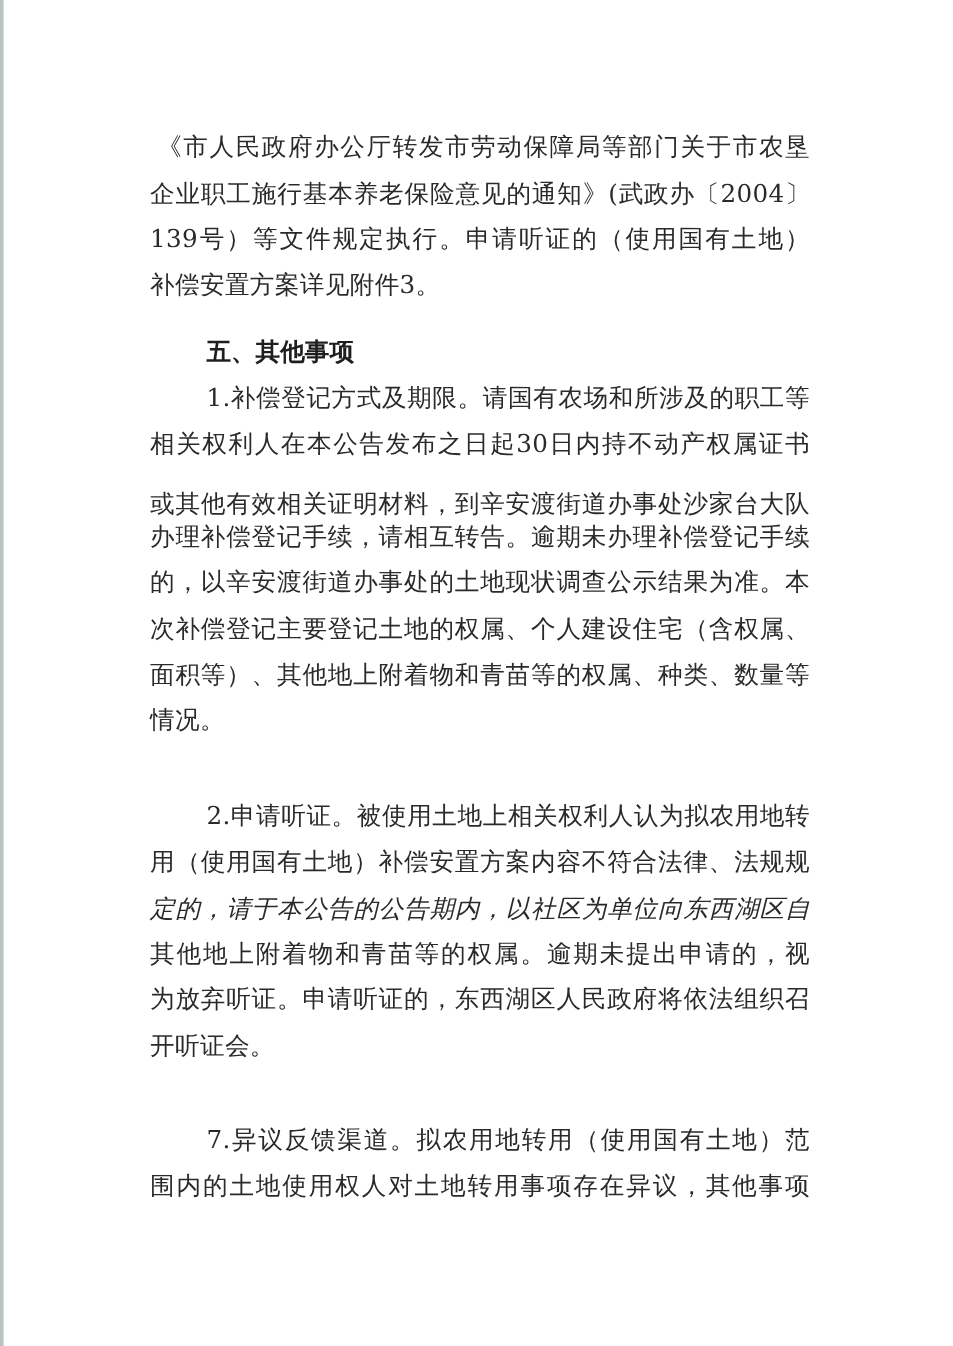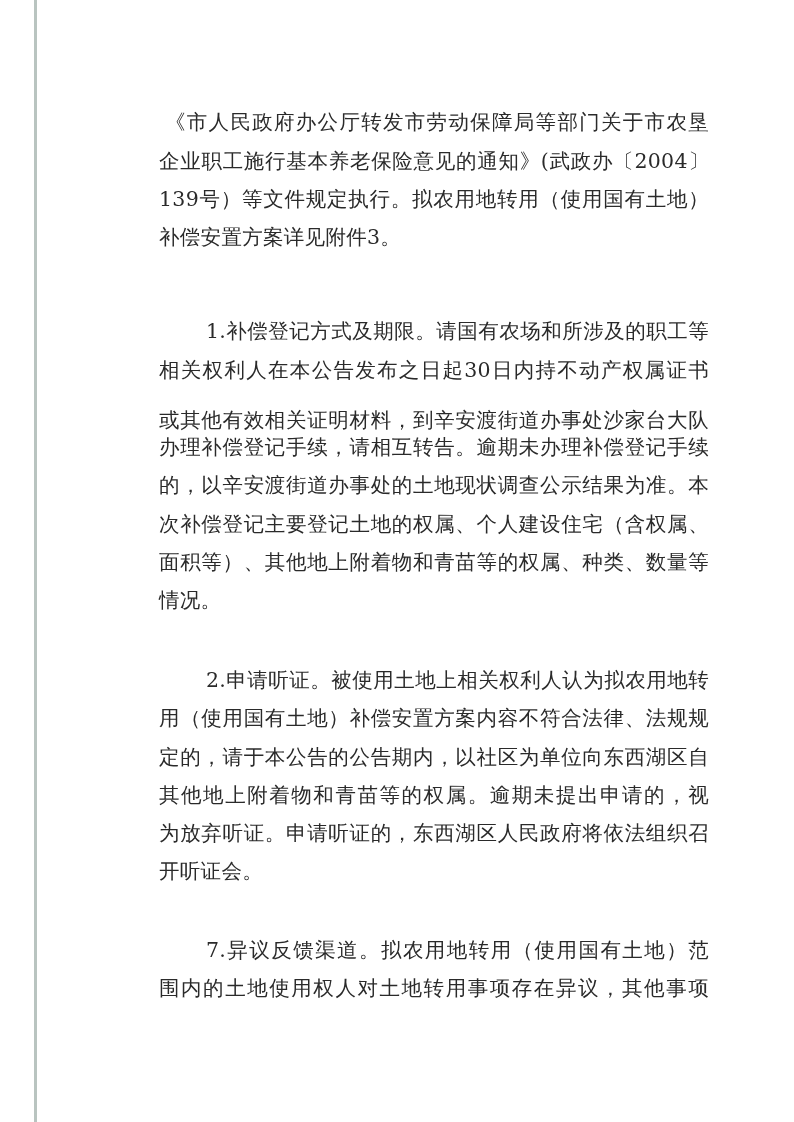--- a/index.html
+++ b/index.html
@@ -2,21 +2,21 @@
 <html><head>
 <meta charset="utf-8">
 <style>
   html, body { margin:0; padding:0; }
   body {
     width:794px; height:1122px; background:#ffffff; position:relative; overflow:hidden;
     font-family: "DejaVu Serif", "Liberation Serif", serif;
     color:#2a2a2a;
   }
   .edge { position:absolute; left:0; top:0; width:3px; height:1122px; background:#b9c4c0; }
-  .page { position:absolute; left:0; top:0; width:680px; height:1122px;margin-left:34px; }
+  .page { position:absolute; left:0; top:0; width:680px; height:1122px; }
   .line {
     position:absolute; left:125px; width:550px; height:30px;
     font-size:20.5px; line-height:30px; white-space:nowrap;
     text-align:justify; text-align-last:justify; letter-spacing:0.3px;
   }
   .line.last { text-align-last:left; }
   .indent { left:172px; width:503px; }
   .heading {
     position:absolute; left:172px; height:30px; font-size:20.5px; line-height:30px;
     font-family:"DejaVu Sans", "Liberation Sans", sans-serif; font-weight:bold; color:#1e1e1e;
@@ -24,40 +24,41 @@
 </style>
 </head>
 <body>
 
 <div class="page">
   <div class="edge"></div>
 
   <div>
     <div class="line" style="top:107px;left:131px;width:544px;">《市人民政府办公厅转发市劳动保障局等部门关于市农垦</div>
     <div class="line" style="top:146px;">企业职工施行基本养老保险意见的通知》(武政办〔2004〕</div>
-    <div class="line" style="top:184px;">139号）等文件规定执行。拟农用地转用（使用国有土地）</div>
+    <div class="line" style="top:184px;">139号）等文件规定执行。申请听证的（使用国有土地）</div>
     <div class="line last" style="top:222px;">补偿安置方案详见附件3。</div>
   </div>
 
+  <div class="heading" style="top:278px;">五、其他事项</div>
 
   <div>
     <div class="line indent" style="top:316px;">1.补偿登记方式及期限。请国有农场和所涉及的职工等</div>
     <div class="line" style="top:355px;">相关权利人在本公告发布之日起30日内持不动产权属证书</div>
     <div class="line" style="top:405px;">或其他有效相关证明材料，到辛安渡街道办事处沙家台大队</div>
     <div class="line" style="top:432px;">办理补偿登记手续，请相互转告。逾期未办理补偿登记手续</div>
     <div class="line" style="top:470px;">的，以辛安渡街道办事处的土地现状调查公示结果为准。本</div>
     <div class="line" style="top:509px;">次补偿登记主要登记土地的权属、个人建设住宅（含权属、</div>
     <div class="line" style="top:547px;">面积等）、其他地上附着物和青苗等的权属、种类、数量等</div>
     <div class="line last" style="top:585px;">情况。</div>
   </div>
 
   <div>
     <div class="line indent" style="top:665px;">2.申请听证。被使用土地上相关权利人认为拟农用地转</div>
     <div class="line" style="top:703px;">用（使用国有土地）补偿安置方案内容不符合法律、法规规</div>
-    <div class="line" style="top:742px;">定的，请于本公告的公告期内，以社区为单位向东西湖区自</div>
+    <div class="line" style="top:742px;font-style:italic;">定的，请于本公告的公告期内，以社区为单位向东西湖区自</div>
     <div class="line" style="top:780px;">其他地上附着物和青苗等的权属。逾期未提出申请的，视</div>
     <div class="line" style="top:818px;font-family:Liberation Serif, serif;">为放弃听证。申请听证的，东西湖区人民政府将依法组织召</div>
     <div class="line last" style="top:856px;">开听证会。</div>
   </div>
 
   <div>
     <div class="line indent" style="top:935px;">7.异议反馈渠道。拟农用地转用（使用国有土地）范</div>
     <div class="line" style="top:973px;">围内的土地使用权人对土地转用事项存在异议，其他事项</div>
   </div>
 </div>

